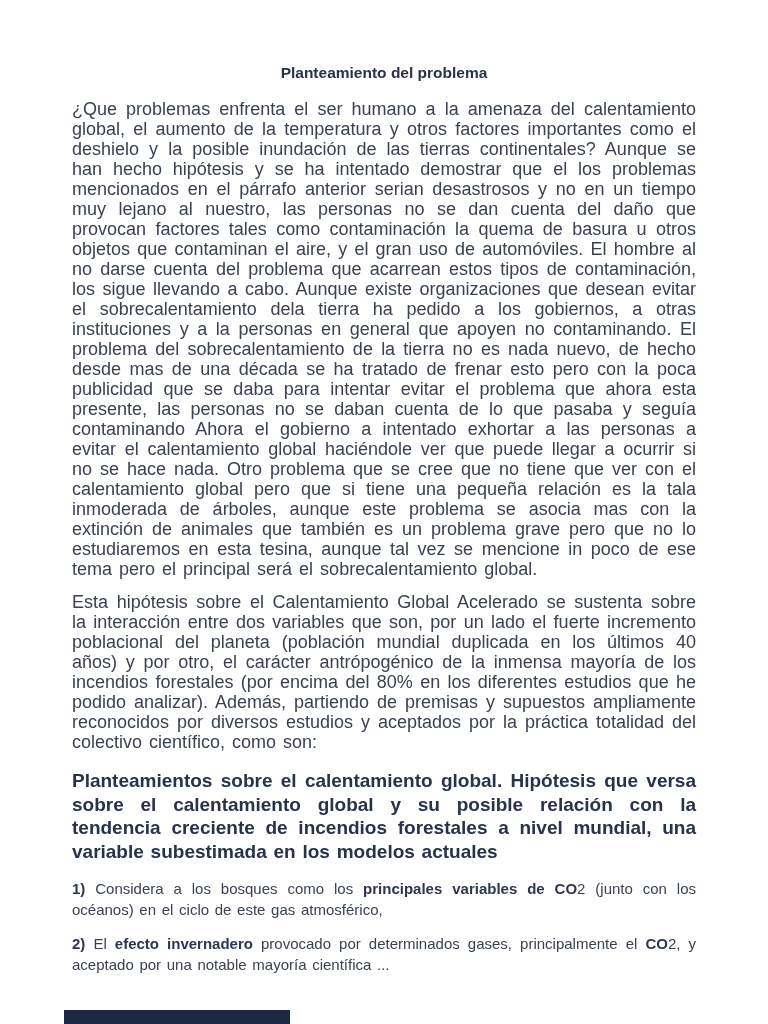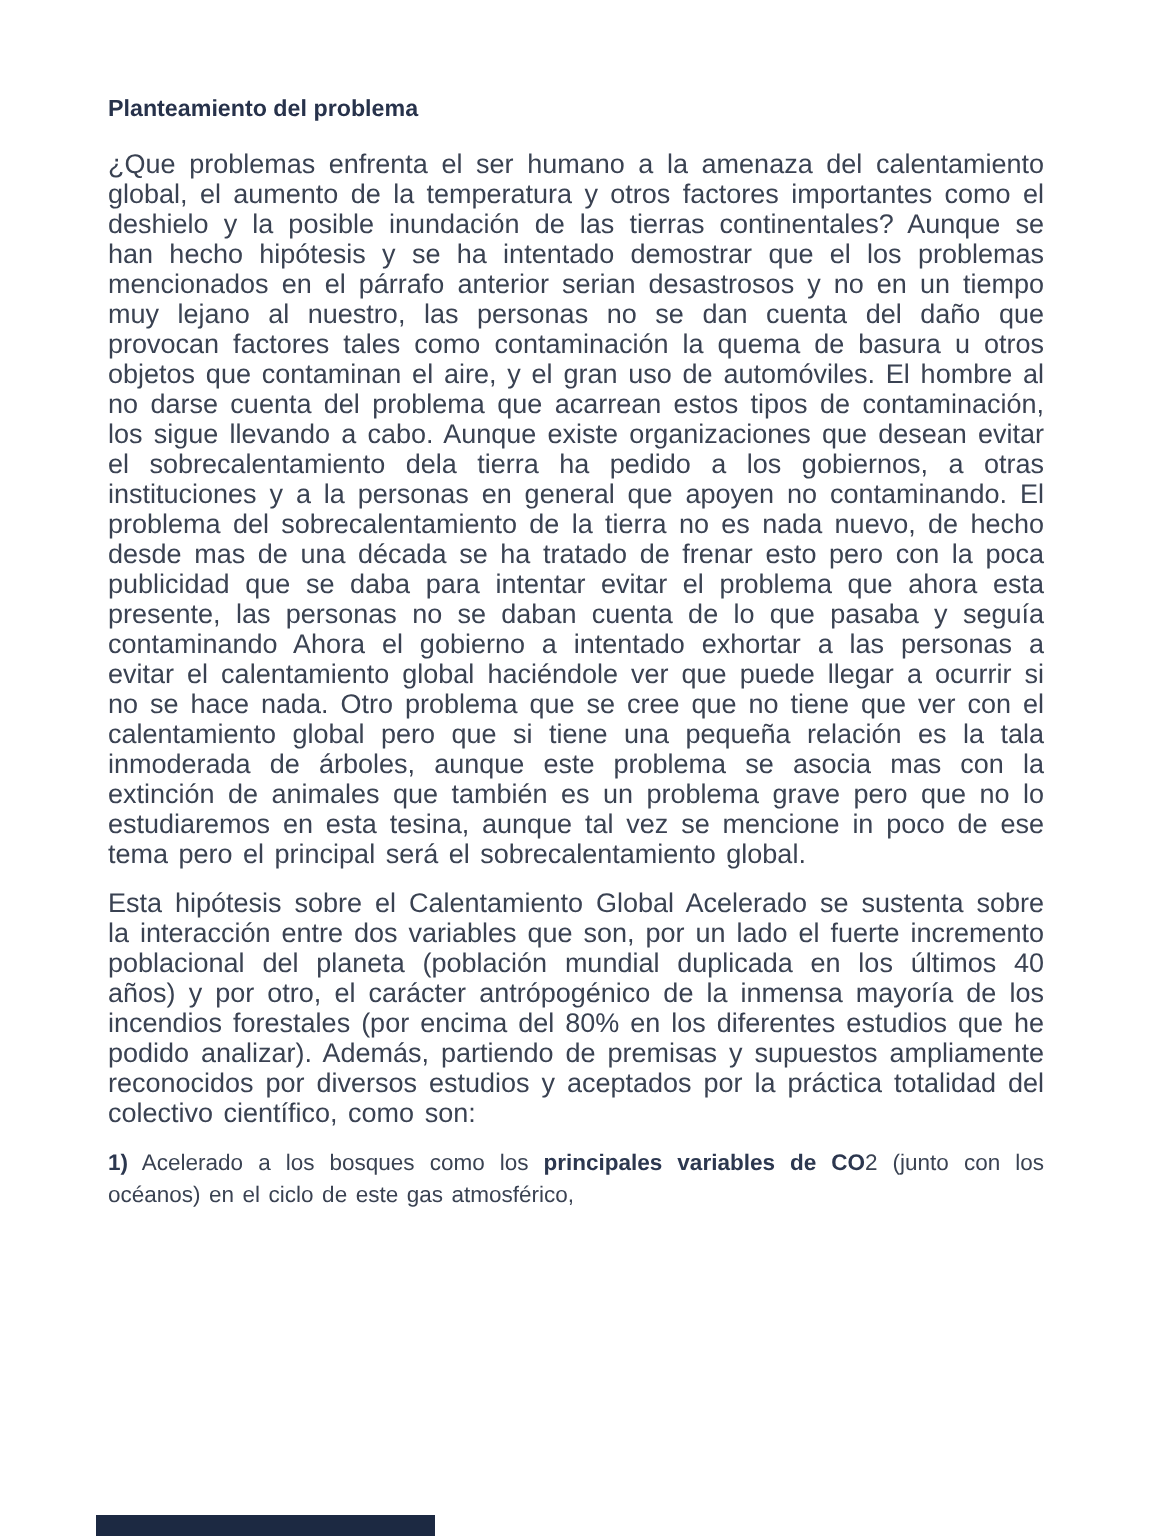--- a/index.html
+++ b/index.html
@@ -16,20 +16,21 @@
     left: 72px;
     right: 72px;
     top: 64px;
     color: #3a4252;
   }
   .doc-title {
     font-size: 15.5px;
     font-weight: bold;
     color: #27324b;
     margin: 0 0 17px 0;
+    text-align: center;
   }
   .para {
     font-size: 18px;
     line-height: 20px;
     text-align: justify;
     word-spacing: 2px;
     margin: 0 0 13px 0;
   }
   .subheading {
     font-size: 19px;
@@ -61,19 +62,21 @@
 <body>
 
 <div class="page">
   <div class="content">
     <h1 class="doc-title">Planteamiento del problema</h1>
 
     <p class="para">¿Que problemas enfrenta el ser humano a la amenaza del calentamiento global, el aumento de la temperatura y otros factores importantes como el deshielo y la posible inundación de las tierras continentales? Aunque se han hecho hipótesis y se ha intentado demostrar que el los problemas mencionados en el párrafo anterior serian desastrosos y no en un tiempo muy lejano al nuestro, las personas no se dan cuenta del daño que provocan factores tales como contaminación la quema de basura u otros objetos que contaminan el aire, y el gran uso de automóviles. El hombre al no darse cuenta del problema que acarrean estos tipos de contaminación, los sigue llevando a cabo. Aunque existe organizaciones que desean evitar el sobrecalentamiento dela tierra ha pedido a los gobiernos, a otras instituciones y a la personas en general que apoyen no contaminando. El problema del sobrecalentamiento de la tierra no es nada nuevo, de hecho desde mas de una década se ha tratado de frenar esto pero con la poca publicidad que se daba para intentar evitar el problema que ahora esta presente, las personas no se daban cuenta de lo que pasaba y seguía contaminando Ahora el gobierno a intentado exhortar a las personas a evitar el calentamiento global haciéndole ver que puede llegar a ocurrir si no se hace nada. Otro problema que se cree que no tiene que ver con el calentamiento global pero que si tiene una pequeña relación es la tala inmoderada de árboles, aunque este problema se asocia mas con la extinción de animales que también es un problema grave pero que no lo estudiaremos en esta tesina, aunque tal vez se mencione in poco de ese tema pero el principal será el sobrecalentamiento global.</p>
 
     <p class="para">Esta hipótesis sobre el Calentamiento Global Acelerado se sustenta sobre la interacción entre dos variables que son, por un lado el fuerte incremento poblacional del planeta (población mundial duplicada en los últimos 40 años) y por otro, el carácter antrópogénico de la inmensa mayoría de los incendios forestales (por encima del 80% en los diferentes estudios que he podido analizar). Además, partiendo de premisas y supuestos ampliamente reconocidos por diversos estudios y aceptados por la práctica totalidad del colectivo científico, como son:</p>
 
+    <h2 class="subheading">Planteamientos sobre el calentamiento global. Hipótesis que versa sobre el calentamiento global y su posible relación con la tendencia creciente de incendios forestales a nivel mundial, una variable subestimada en los modelos actuales</h2>
 
-    <p class="list-item"><b>1)</b><span> Acelerado a los bosques como los </span><b>principales variables de CO</b><span>2 (junto con los océanos) en el ciclo de este gas atmosférico,</span></p>
+    <p class="list-item"><b>1)</b><span> Considera a los bosques como los </span><b>principales variables de CO</b><span>2 (junto con los océanos) en el ciclo de este gas atmosférico,</span></p>
 
+    <p class="list-item"><b>2)</b><span> El </span><b>efecto invernadero</b><span> provocado por determinados gases, principalmente el </span><b>CO</b><span>2, y aceptado por una notable mayoría científica ...</span></p>
   </div>
 
   <div class="clipped-bar"></div>
 </div>
 
 </body></html>

